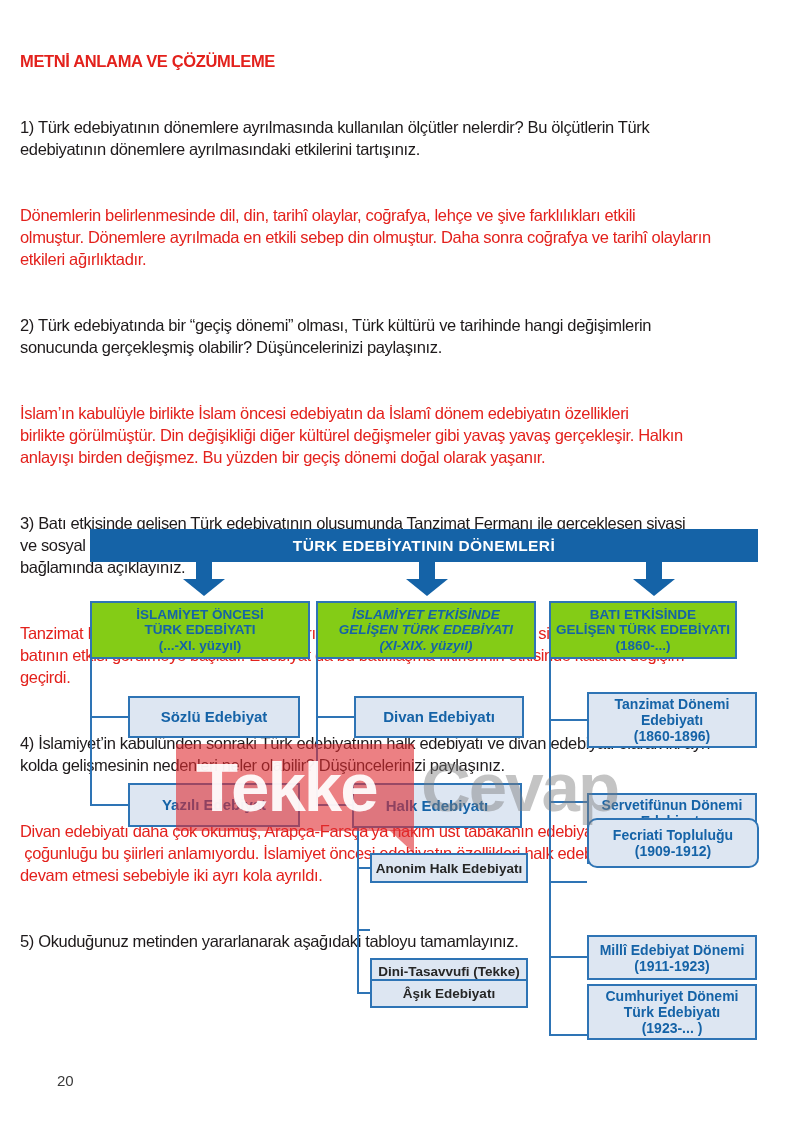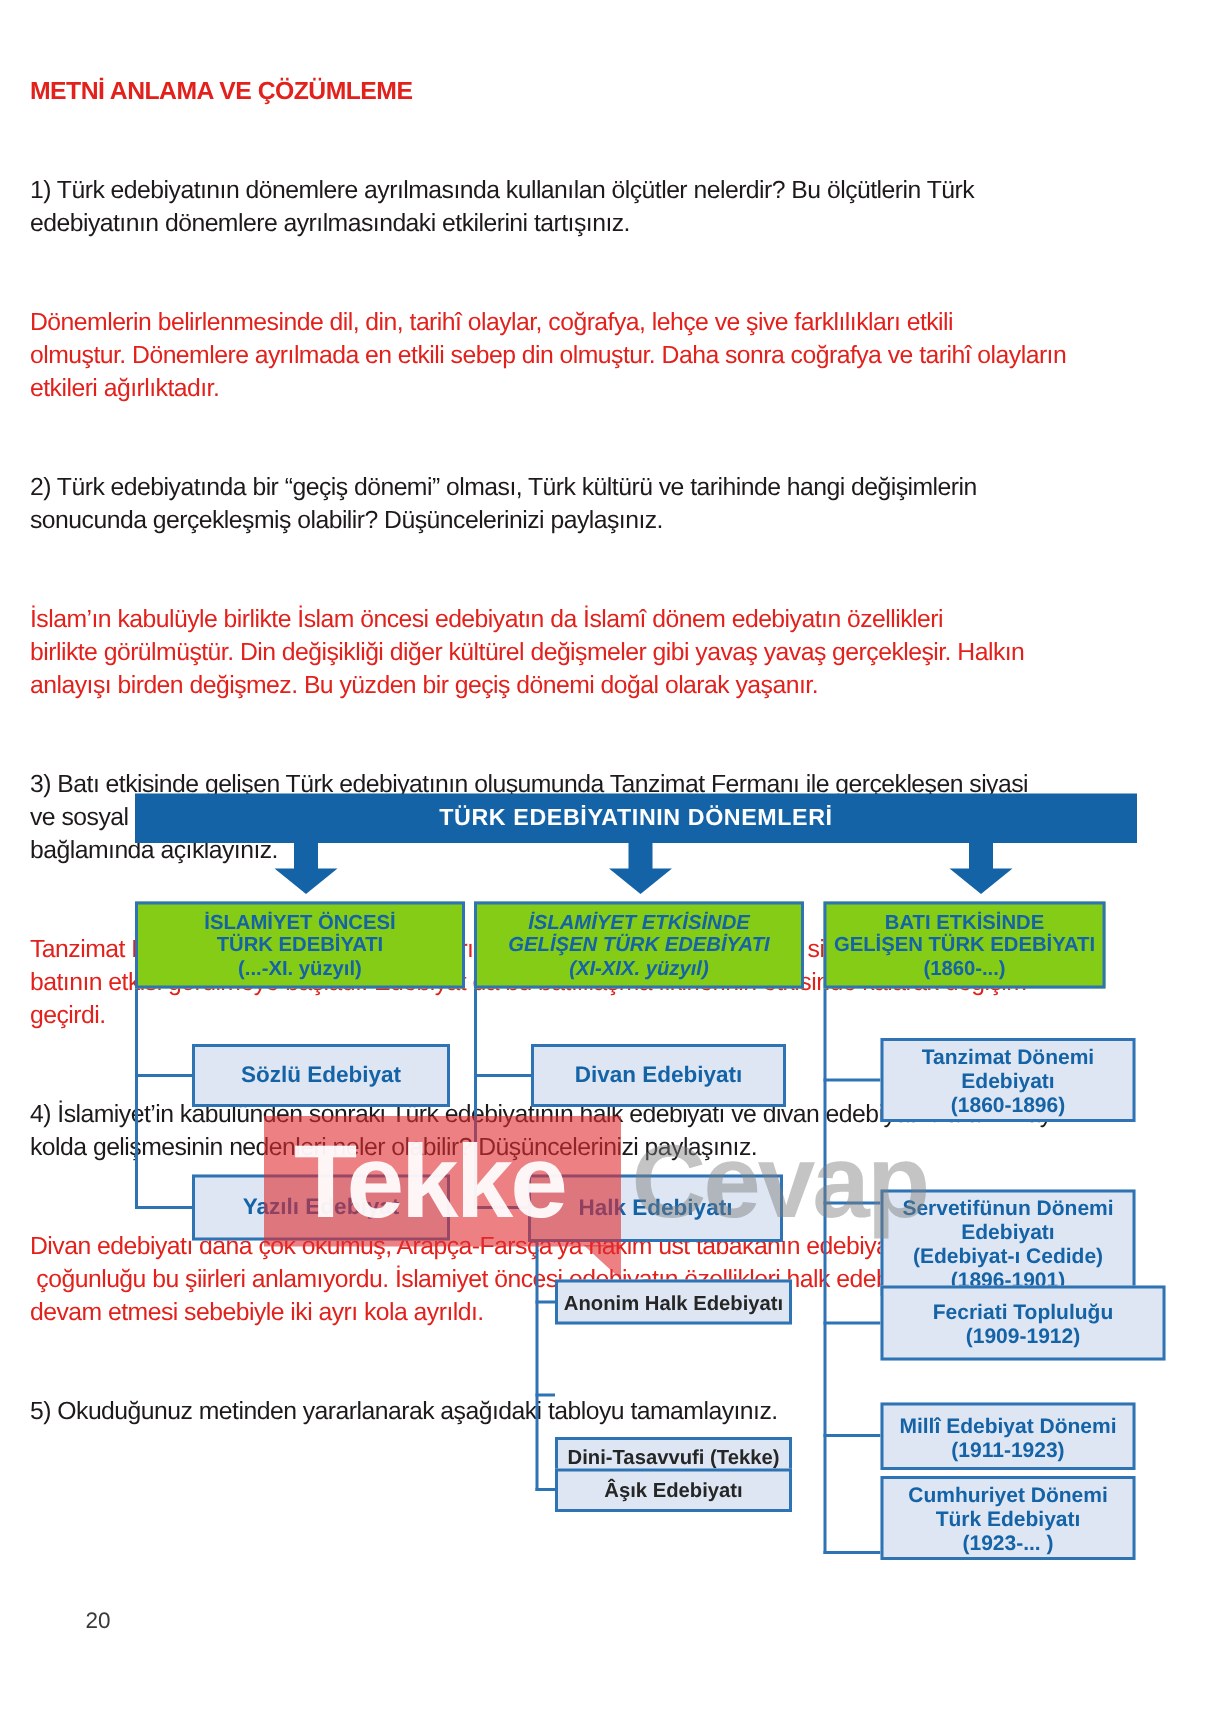--- a/index.html
+++ b/index.html
@@ -126,21 +126,21 @@
 Halk Edebiyatı</div>
 <div class="childbox blackbox" style="left:370px;top:979px;width:158px;height:29px;">Âşık Edebiyatı</div>
 
 <div class="childbox smalltext" style="left:587px;top:692px;width:170px;height:56px;">Tanzimat Dönemi
 Edebiyatı
 (1860-1896)</div>
 <div class="childbox smalltext" style="left:587px;top:767px;width:170px;height:71px;margin-top:26px;">Servetifünun Dönemi
 Edebiyatı
 (Edebiyat-ı Cedide)
 (1896-1901)</div>
-<div class="childbox smalltext" style="left:587px;top:857px;width:190px;height:50px;">Fecriati Topluluğu
+<div class="childbox smalltext" style="left:587px;top:818px;width:172px;height:50px;border-radius:10px;">Fecriati Topluluğu
 (1909-1912)</div>
 <div class="childbox smalltext" style="left:587px;top:935px;width:170px;height:45px;">Millî Edebiyat Dönemi
 (1911-1923)</div>
 <div class="childbox smalltext" style="left:587px;top:984px;width:170px;height:56px;">Cumhuriyet Dönemi
 Türk Edebiyatı
 (1923-... )</div>
 
 <div class="wm-box"></div>
 <div class="wm-tail"></div>
 <div class="wm-evvel">Tekke</div>

